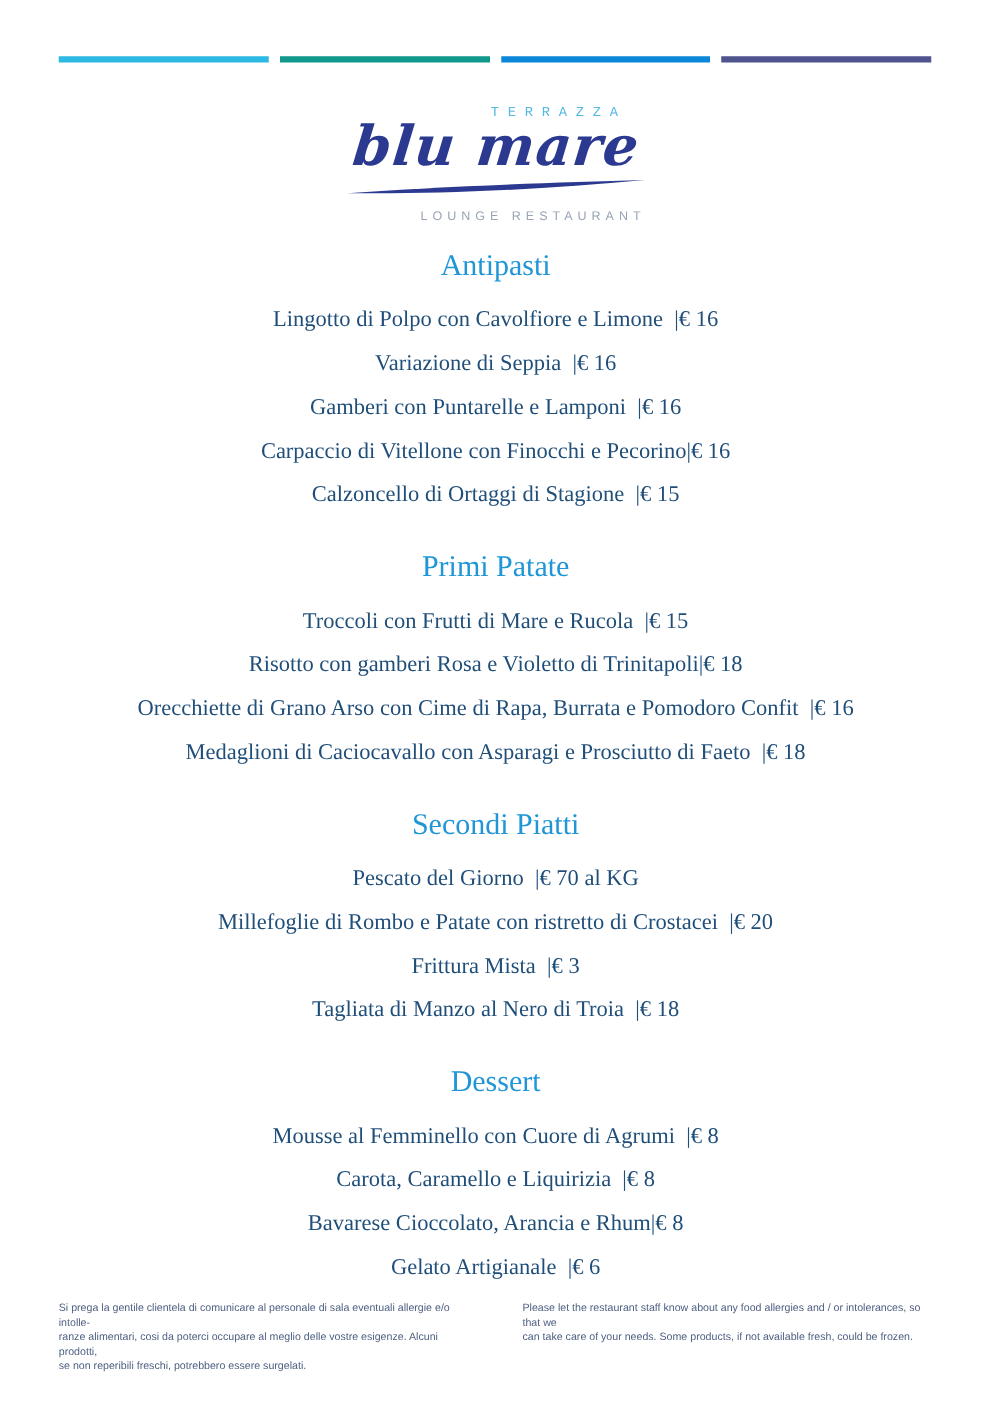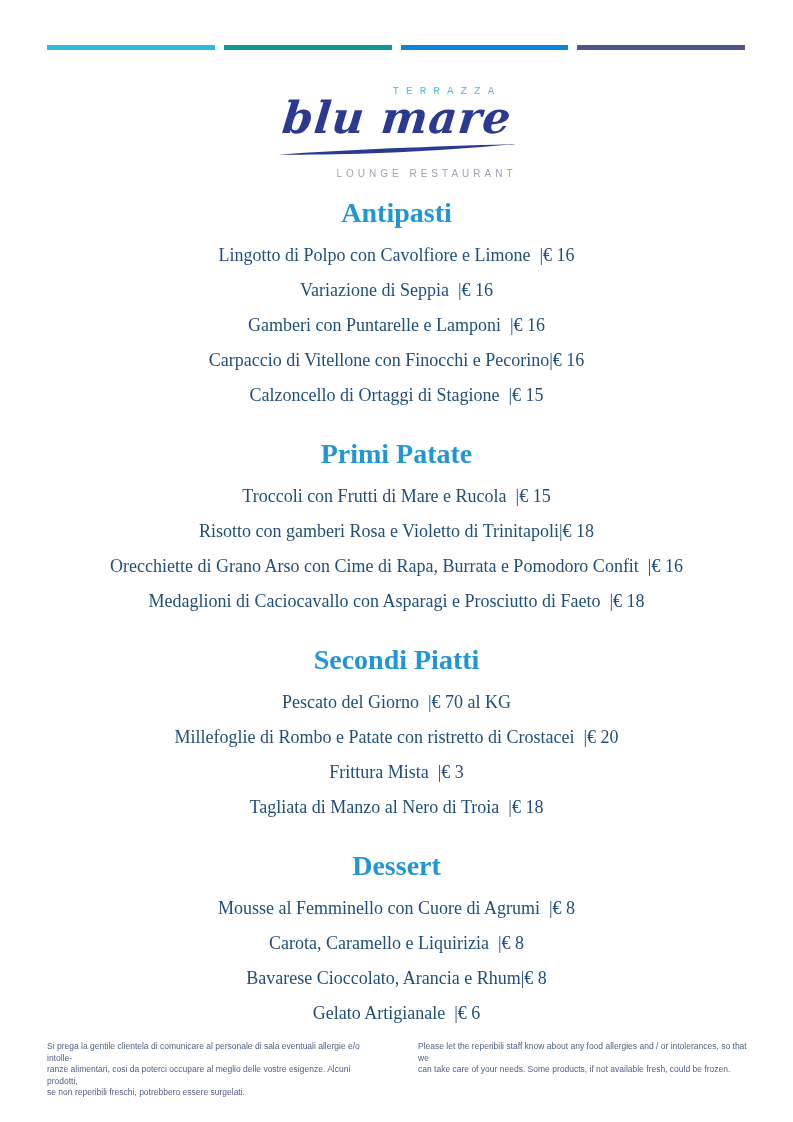--- a/index.html
+++ b/index.html
@@ -57,24 +57,23 @@
     font-size: 10px; letter-spacing: 4px;
     color: var(--logo-subtitle); white-space: nowrap;
   }
 
   
   .menu {
     position: absolute; top: 198px; left: 40px; right: 40px;
     text-align: center;
   }
   .section-title {
-    font-size: 28px; line-height: 30px;
+    font-size: 24px; line-height: 30px;
     color: var(--title-accent);
     margin: 26px 0 10px 0;
-    font-weight: bold;
   }
   .section:first-child .section-title { margin-top: 0; }
   .menu-item {
     font-size: 18px; line-height: 35px;
     color: var(--item-text);
     white-space: pre-wrap;
   }
   .section { margin-bottom: 18px; }
 
   
@@ -148,18 +147,18 @@
 
   </div>
 
   <div class="footer">
     <div class="footer-col">
       <div class="footer-text">Si prega la gentile clientela di comunicare al personale di sala eventuali allergie e/o intolle-
 ranze alimentari, cosi da poterci occupare al meglio delle vostre esigenze. Alcuni prodotti,
 se non reperibili freschi, potrebbero essere surgelati.</div>
     </div>
     <div class="footer-col">
-      <div class="footer-text">Please let the reperibili staff know about any food allergies and / or intolerances, so that we
+      <div class="footer-text">Please let the restaurant staff know about any food allergies and / or intolerances, so that we
 can take care of your needs. Some products, if not available fresh, could be frozen.</div>
     </div>
   </div>
 
 </div>
 
 </body></html>

